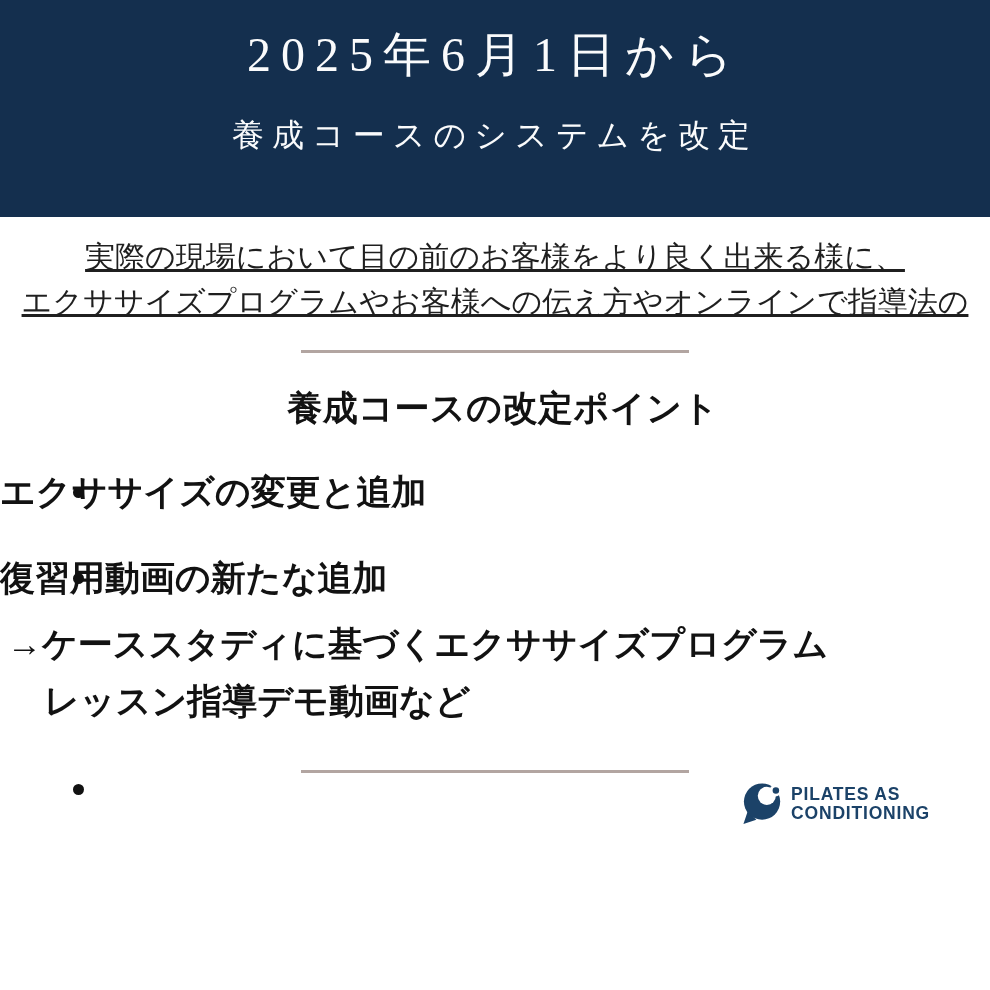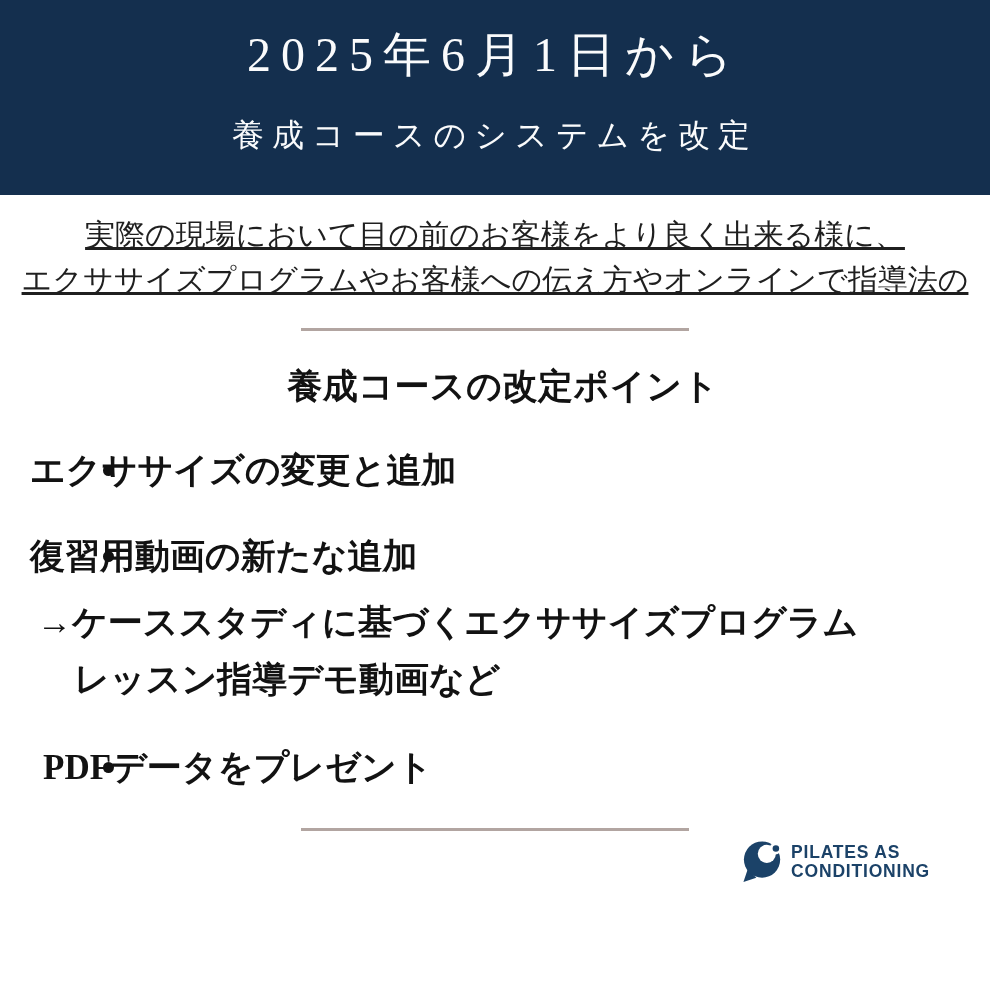--- a/index.html
+++ b/index.html
@@ -14,21 +14,21 @@
   html,body{width:990px;height:990px;}
   body{
     background:var(--bg);
     font-family:"Liberation Serif","DejaVu Serif",serif;
     overflow:hidden;
   }
   .poster{position:relative;width:990px;height:990px;background:var(--bg);}
 
   
   .band{
-    width:990px;height:195px;
+    width:990px;height:217px;
     background:var(--navy);
     padding-top:31px;
     text-align:center;
     color:#fafbfc;
   }
   .band .t1{
     font-size:48px;line-height:48px;letter-spacing:10px;
     font-weight:400;white-space:nowrap;
   }
   .band .t2{
@@ -70,21 +70,20 @@
   ul.points{
     list-style:none;
     margin-top:42px;
     color:var(--strong-text);
     font-size:35px;
     font-weight:700;
   }
   ul.points li{
     position:relative;
     line-height:40px;
-    margin-left:30px;
   }
   ul.points li + li.item2{margin-top:46px;}
   ul.points li + li.item3{margin-top:40px;}
   ul.points li .dot{
     position:absolute;
     left:73px;top:14px;
     width:11px;height:11px;border-radius:50%;
     background:#111;
   }
   .subline{font-weight:700;line-height:57px;white-space:nowrap;}
@@ -144,21 +143,20 @@
         <span class="dot"></span>
         <div class="label-line">復習用動画の新たな追加</div>
         <div class="sub-block">
           <div class="subline sub1">→ケーススタディに基づくエクササイズプログラム</div>
           <div class="subline sub2">レッスン指導デモ動画など</div>
         </div>
       </li>
 
       <li class="item3">
         <span class="dot"></span>
-        <div class="cont-line">PDFデータをプレゼント</div>
       </li>
     </ul>
   </section>
 
   <hr class="rule bottom">
 
   <footer class="logo">
     <svg class="logo-icon" viewBox="0 0 44 46" aria-hidden="true">
 
       <path d="M6,31 L1.5,44.5 L15,40 Z" fill="#1b4268"></path>

